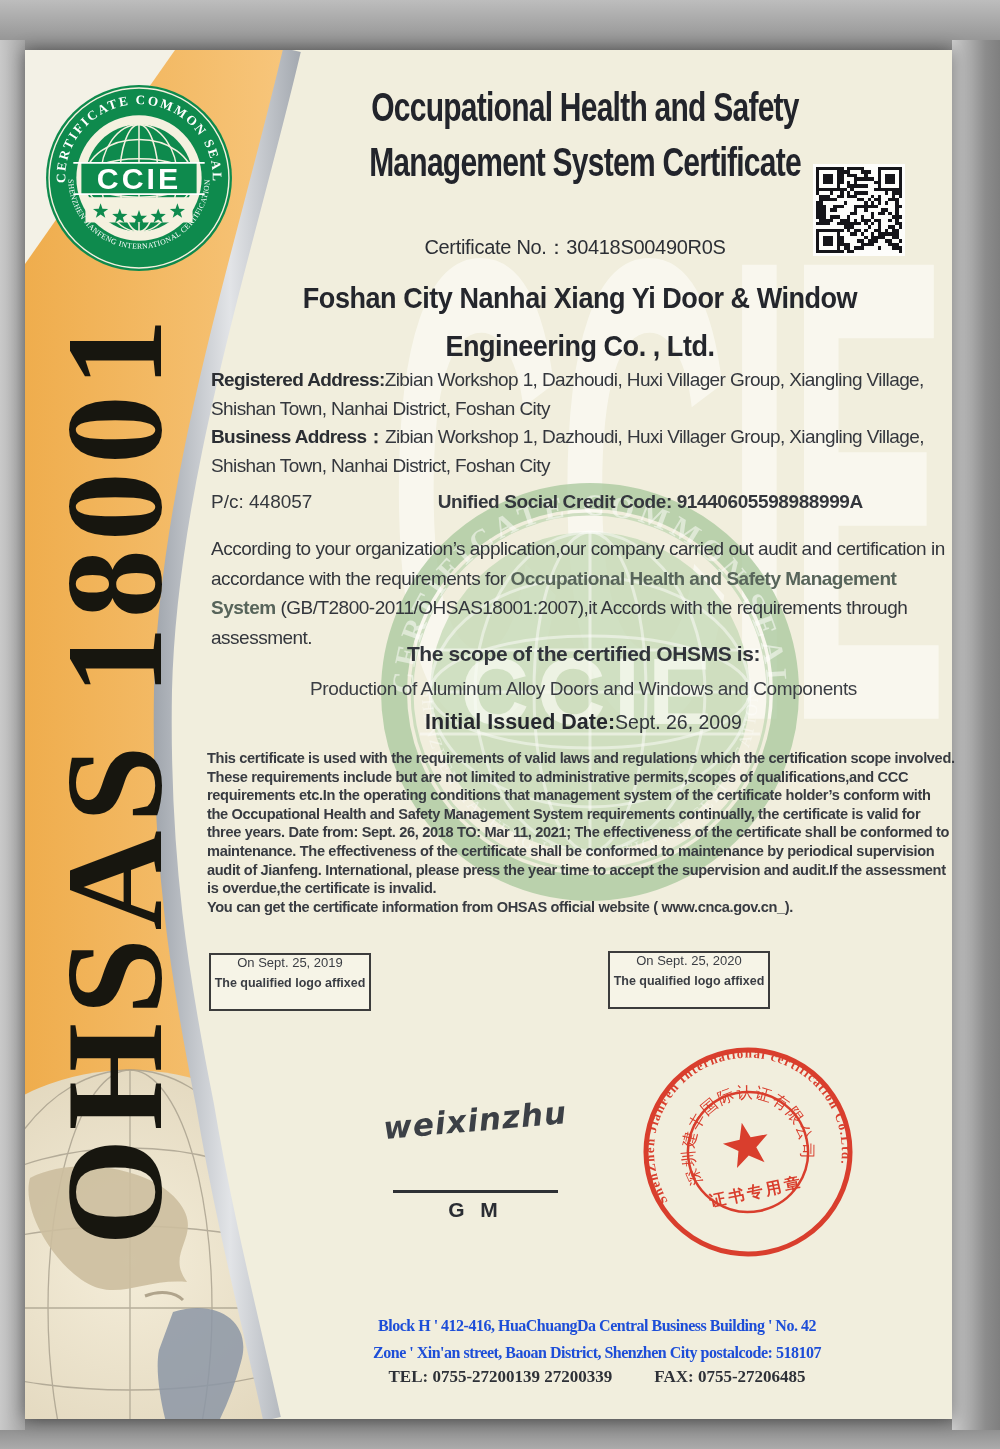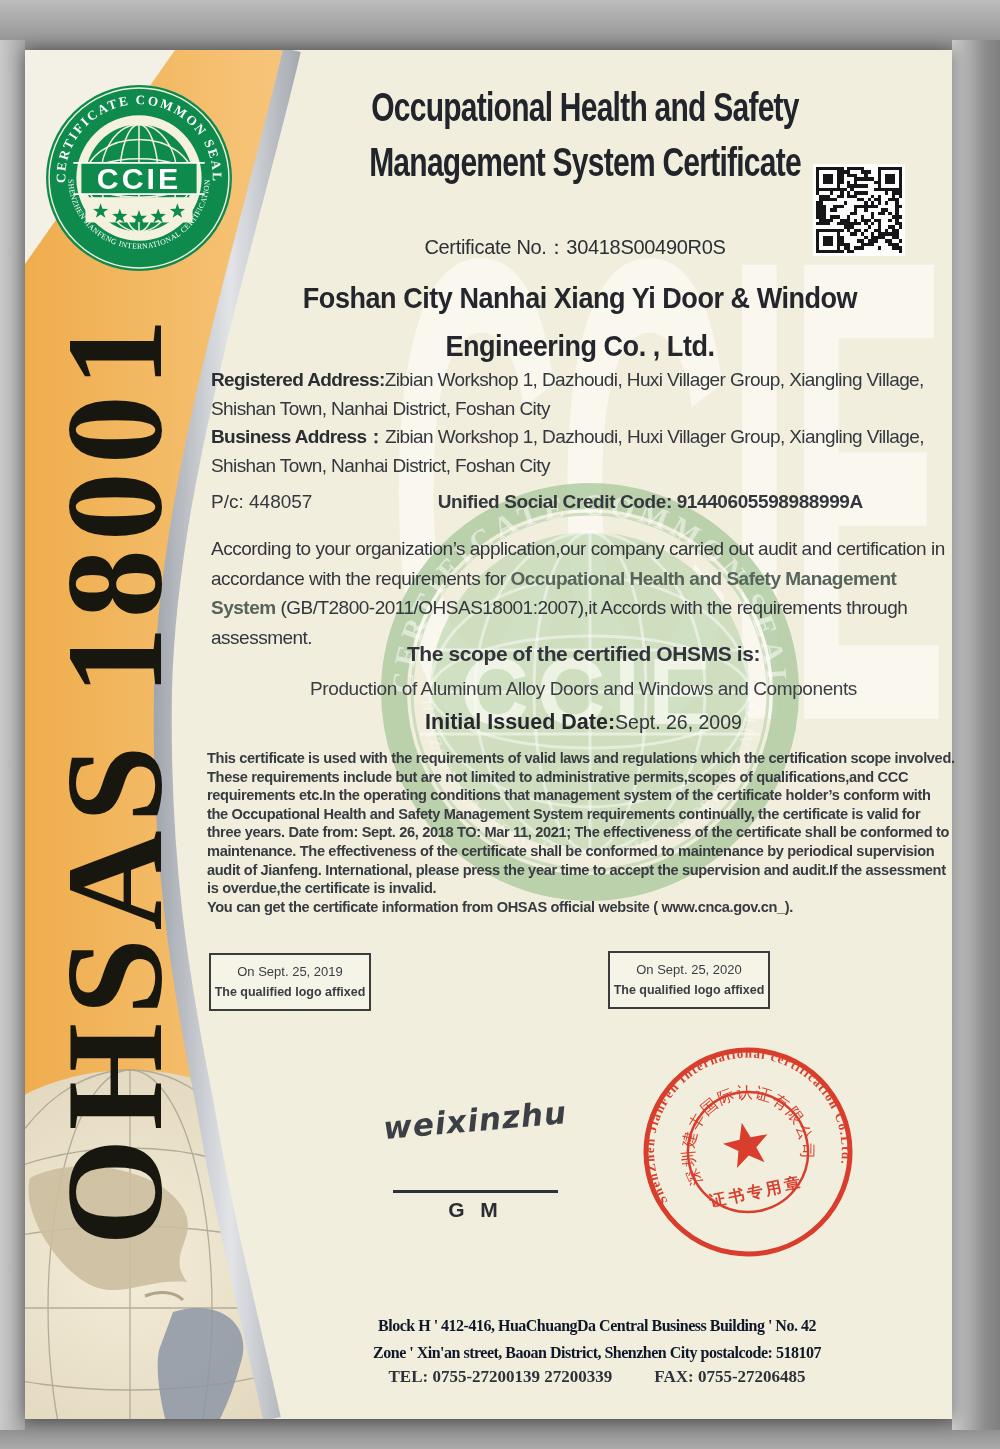--- a/index.html
+++ b/index.html
@@ -38,32 +38,32 @@
   .hl{font-weight:bold;color:#57645a;}
   .scopehead{left:186px;top:592px;width:745px;text-align:center;font-size:21px;font-weight:bold;color:#31343b;letter-spacing:-0.4px;z-index:2;}
   .scopetext{left:186px;top:628px;width:745px;text-align:center;font-size:19px;color:#3a3d43;letter-spacing:-0.4px;z-index:2;}
   .issued{left:186px;top:660px;width:745px;text-align:center;font-size:19.5px;color:#33363c;z-index:2;}
   .issued b{font-size:21.5px;color:#26282e;}
   .fine{left:182px;top:699px;width:748px;font-size:14.6px;line-height:18.6px;font-weight:bold;
     color:#383b41;letter-spacing:-0.35px;z-index:2;}
   .fine p{margin:0;}
   .sticker{width:162px;height:58px;border:2px solid #3c3c3c;background:rgba(250,248,238,.6);
     text-align:center;box-sizing:border-box;z-index:2;color:#3a3d43;}
-  .sticker .d{font-size:13px;margin-top:9px;}
+  .sticker .d{font-size:13px;}
   .sticker .n{font-size:12.5px;font-weight:bold;margin-top:6px;}
   .sig-name{left:330px;top:1052px;width:240px;text-align:center;font-size:31px;font-style:italic;font-weight:bold;
     color:#3c4046;transform:rotate(-5deg);letter-spacing:1px;z-index:2;font-family:"DejaVu Sans",sans-serif;}
   .sig-line{left:368px;top:1140px;width:165px;height:3px;background:#2e3135;z-index:2;}
   .sig-title{left:368px;top:1148px;width:165px;text-align:center;font-size:21px;font-weight:bold;
     letter-spacing:5px;color:#2a2d33;z-index:2;}
   
   .f-org{left:172px;top:1214px;width:800px;text-align:center;font-family:"Liberation Serif",serif;
     font-weight:bold;font-size:24px;letter-spacing:-0.5px;color:#2a2d33;z-index:2;}
   .f-addr{left:172px;top:1262px;width:800px;text-align:center;font-family:"Liberation Serif",serif;
-    font-weight:bold;font-size:16px;line-height:27px;letter-spacing:-0.5px;color:#0f172a;z-index:2;}
+    font-weight:bold;font-size:16px;line-height:27px;letter-spacing:-0.5px;color:#1d4ed8;z-index:2;}
   .f-tel{left:172px;top:1317px;width:800px;text-align:center;font-family:"Liberation Serif",serif;
     font-weight:bold;font-size:17px;color:#2e3137;z-index:2;}
   .f-tel .gap{display:inline-block;width:42px;}
   .f-url{left:172px;top:1344px;width:800px;text-align:center;font-family:"Liberation Serif",serif;
     font-weight:bold;font-size:17px;letter-spacing:3px;color:#2e3137;z-index:2;}
 </style>
 </head>
 <body>
 
 <div class="stage">

